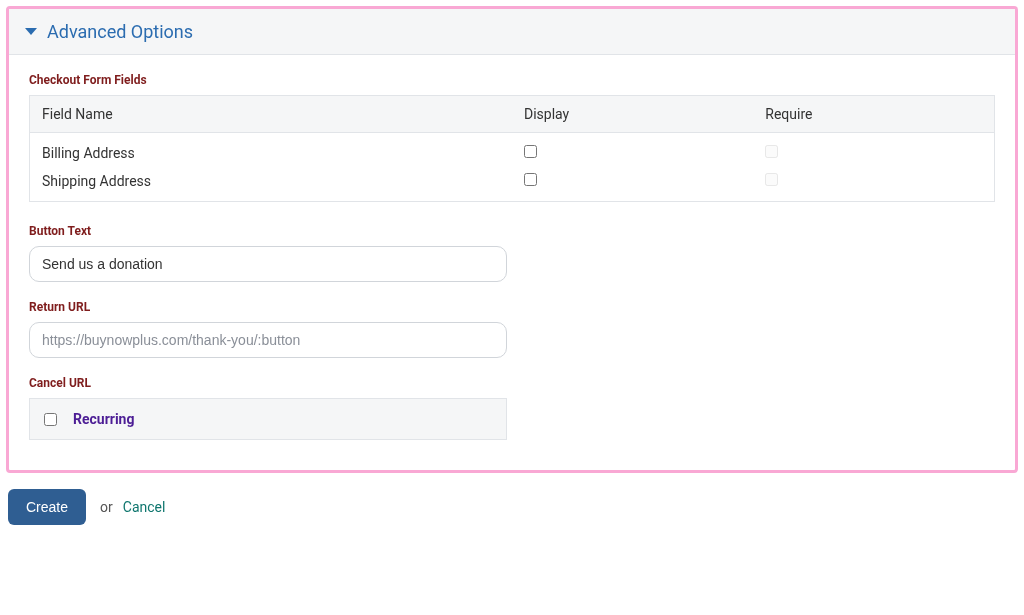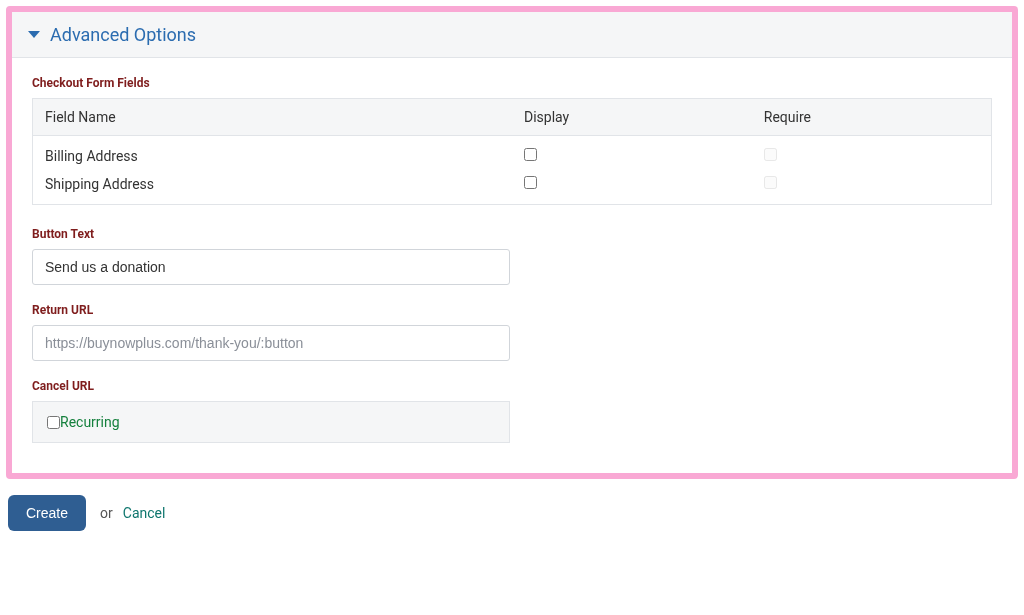--- a/index.html
+++ b/index.html
@@ -8,21 +8,21 @@
       padding: 0;
     }
     body {
       font-family: -apple-system, BlinkMacSystemFont, "Segoe UI", Roboto, "Helvetica Neue", Arial, sans-serif;
       font-size: 14px;
       color: #333;
       background: #fff;
       padding: 6px;
     }
     .panel {
-      border: 6px solid #f9a8d4;
+      border: 3px solid #f9a8d4;
       border-radius: 4px;
       background: #fff;
     }
     .panel-header {
       background: #f5f6f7;
       padding: 12px 16px;
       border-bottom: 1px solid #e1e4e8;
       display: flex;
       align-items: center;
       cursor: pointer;
@@ -96,43 +96,43 @@
     }
     input[type="checkbox"]:disabled {
       opacity: 0.5;
     }
     .half-input {
       width: 478px;
       max-width: 100%;
       padding: 9px 12px;
       font-size: 14px;
       border: 1px solid #d1d5da;
-      border-radius: 3px;
+      border-radius: 10px;
       color: #333;
       background: #fff;
       display: block;
       margin-bottom: 18px;
     }
     .half-input::placeholder {
       color: #8a8f98;
     }
     .recurring-box {
       width: 478px;
       max-width: 100%;
       background: #f5f6f7;
       border: 1px solid #e1e4e8;
       padding: 12px 14px;
       display: flex;
       align-items: center;
     }
     .recurring-box label {
-      font-weight: 400;
-      font-size: 14px;
-      margin-left: 0;
-      color: #15803d;
+      font-weight: 700;
+      font-size: 14px;
+      margin-left: 16px;
+      color: #4c1d95;
     }
     .footer-actions {
       margin-top: 16px;
       padding: 0 2px;
       display: flex;
       align-items: center;
     }
     .btn-primary {
       background: #2f5e92;
       color: #fff;

